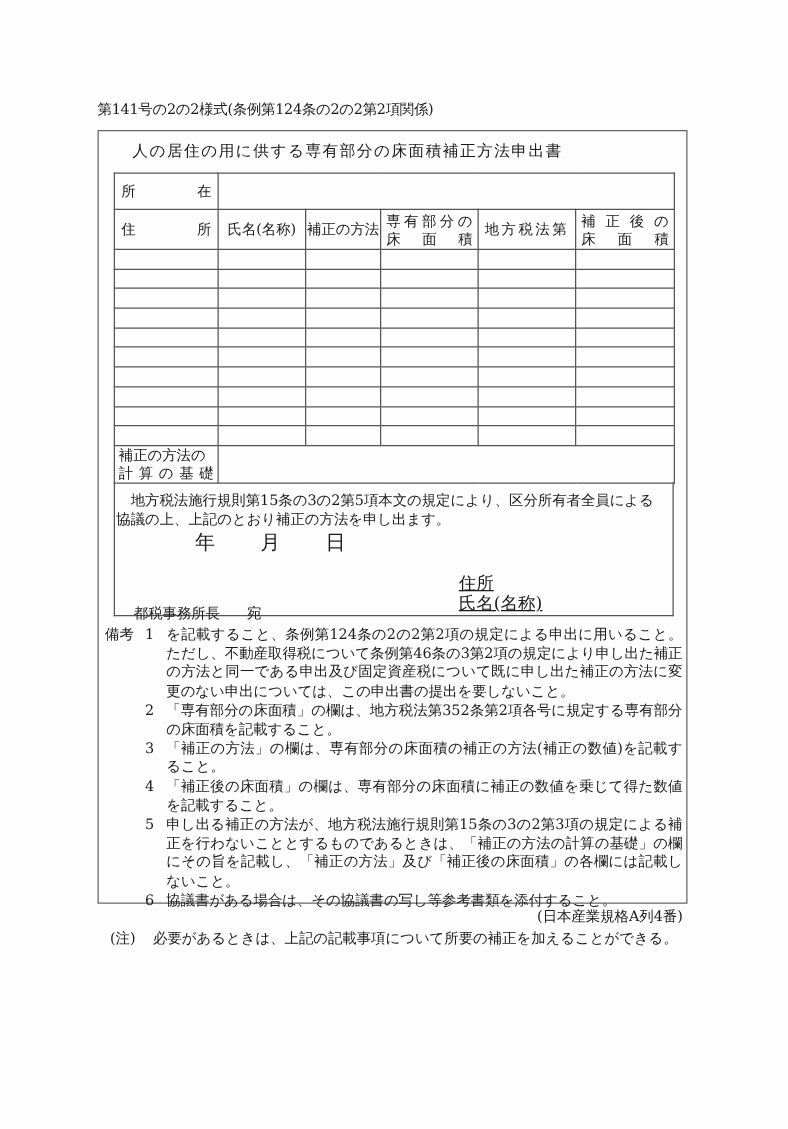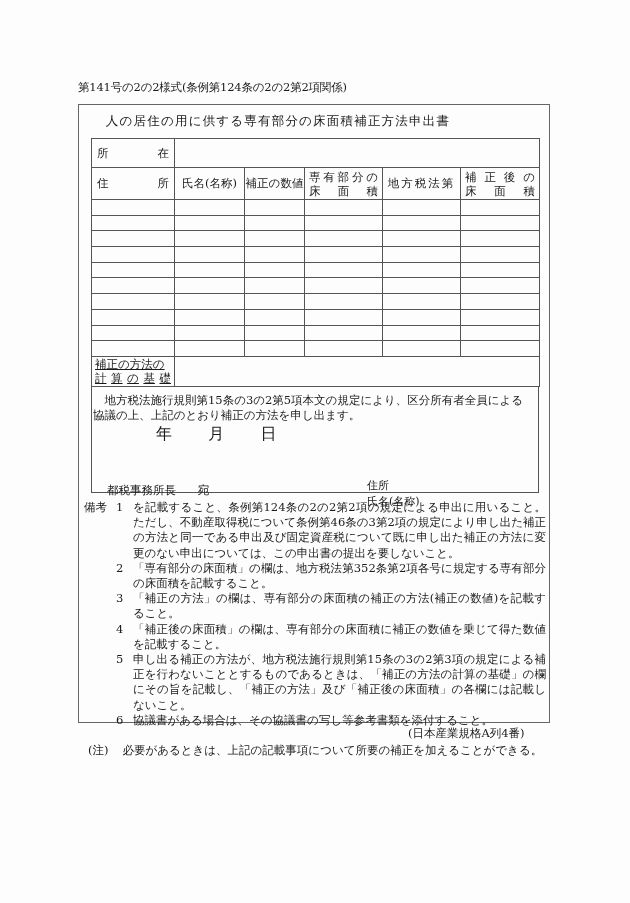--- a/index.html
+++ b/index.html
@@ -7,40 +7,40 @@
       font-family: "DejaVu Serif", "Liberation Serif", serif; color: #1a1a1a; }
     .abs { position: absolute; }
     .form-id { left: 78px; top: 80px; font-size: 11.5px; letter-spacing: -0.2px; white-space: nowrap; }
     .outer-box { left: 78px; top: 104px; width: 472px; height: 619px; border: 1px solid #666; box-sizing: border-box; }
     .doc-title { left: 78px; top: 113px; width: 400px; text-align: center; font-size: 12.5px; letter-spacing: 1.2px; white-space: nowrap; }
     table.grid { position: absolute; left: 91px; top: 138px; width: 448px; border-collapse: collapse; table-layout: fixed; }
     table.grid td { border: 1px solid #555; padding: 0; font-size: 11.5px; vertical-align: middle; }
     .row-location td { height: 28px; }
     .row-header td { height: 31px; }
     .row-data td { height: 14.7px; }
-    .row-basis td { height: 29px; text-decoration: underline; }
+    .row-basis td { height: 29px; }
     .spread { display: flex; justify-content: space-between; padding: 0 5px; }
     .spread2 { display: flex; flex-direction: column; padding: 0 4px; line-height: 14px; }
     .spread2 .l { display: flex; justify-content: space-between; }
     .center { text-align: center; }
     .basis-lbl { padding: 0 3px; line-height: 14px; }
     .basis-lbl .l { display: flex; justify-content: space-between; }
     .decl-box { left: 91px; top: 386px; width: 448px; height: 107px; border: 1px solid #555; border-top: none; box-sizing: border-box; }
     .decl-text { left: 91px; top: 393px; width: 448px; font-size: 11.5px; line-height: 15px; text-indent: 1em; box-sizing: border-box; padding: 0 12px 0 2px; }
     .date-line { left: 156px; top: 424px; font-size: 16px; white-space: nowrap; }
     .date-line span { display: inline-block; }
     .office { left: 107px; top: 483px; font-size: 11.5px; white-space: nowrap; }
     .office .ate { margin-left: 18px; }
-    .applicant { left: 367px; top: 478px; font-size: 11px; line-height: 16px; }
+    .applicant { left: 367px; top: 459px; font-size: 14px; line-height: 16px; text-decoration: underline; }
     .remarks-label { left: 84px; top: 500px; font-size: 11.5px; }
     .remarks { left: 116px; top: 500px; width: 430px; font-size: 11.5px; line-height: 15.2px; }
     .remark { display: flex; }
     .remark .num { width: 17px; flex: none; }
     .remark .txt { flex: 1; text-align: justify; }
-    .jis { left: 408px; top: 726px; width: 128px; text-align: left; font-size: 11.5px; white-space: nowrap; }
+    .jis { left: 424px; top: 726px; width: 128px; text-align: center; font-size: 11.5px; white-space: nowrap; }
     .note { left: 88px; top: 743px; font-size: 11.5px; white-space: nowrap; }
     .note .nlabel { margin-right: 14px; }
   </style>
 </head>
 <body>
 
 <div class="abs form-id">第141号の2の2様式(条例第124条の2の2第2項関係)</div>
 
 <div class="abs outer-box"></div>
 
@@ -66,21 +66,21 @@
     <td colspan="5"></td>
   </tr>
   <tr class="row-header">
     <td>
       <div class="spread">
         <span>住</span>
         <span>所</span>
       </div>
     </td>
     <td class="center">氏名(名称)</td>
-    <td class="center">補正の数値</td>
+    <td class="center">補正の方法</td>
     <td>
       <div class="spread2">
         <div class="l">
           <span>専</span>
           <span>有</span>
           <span>部</span>
           <span>分</span>
           <span>の</span>
         </div>
         <div class="l">

